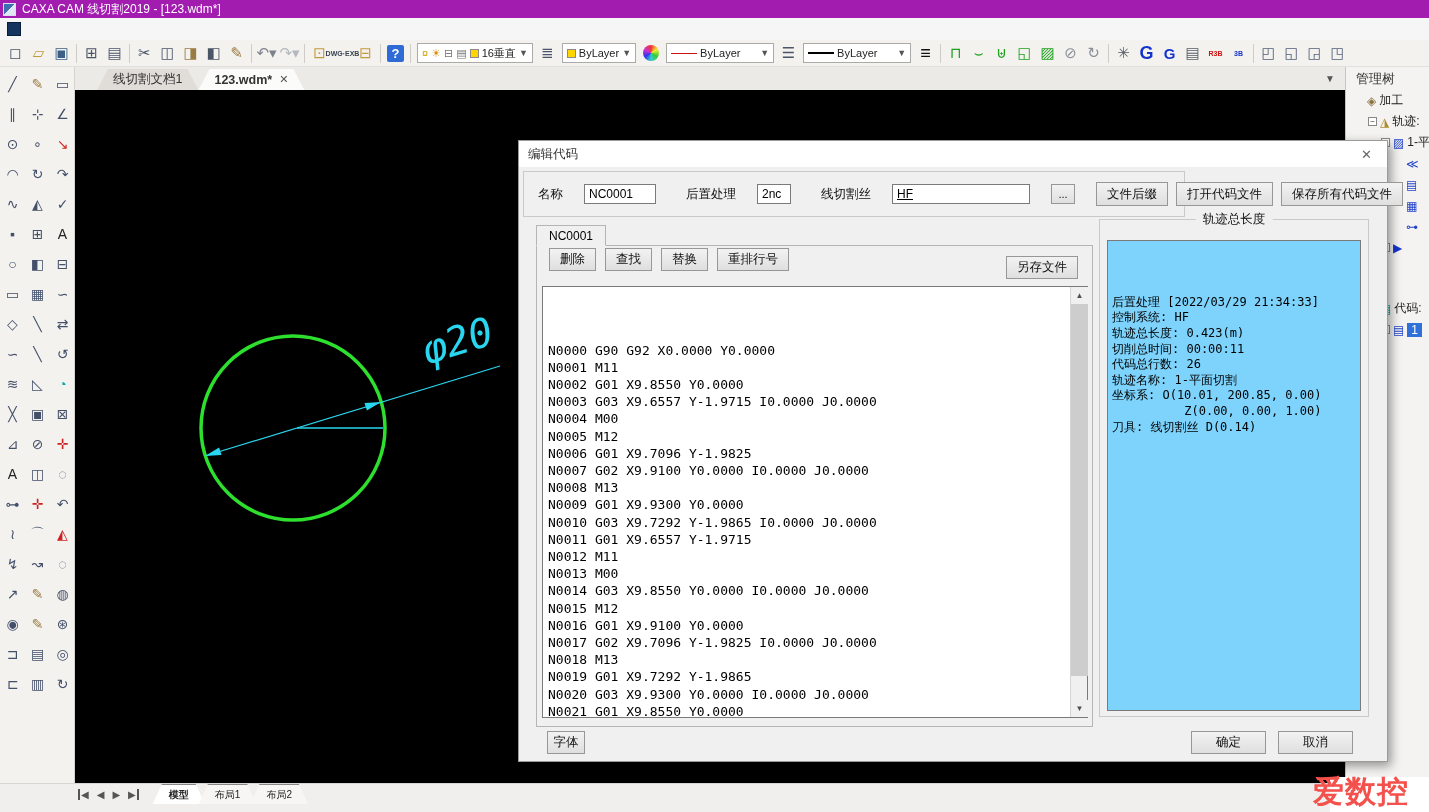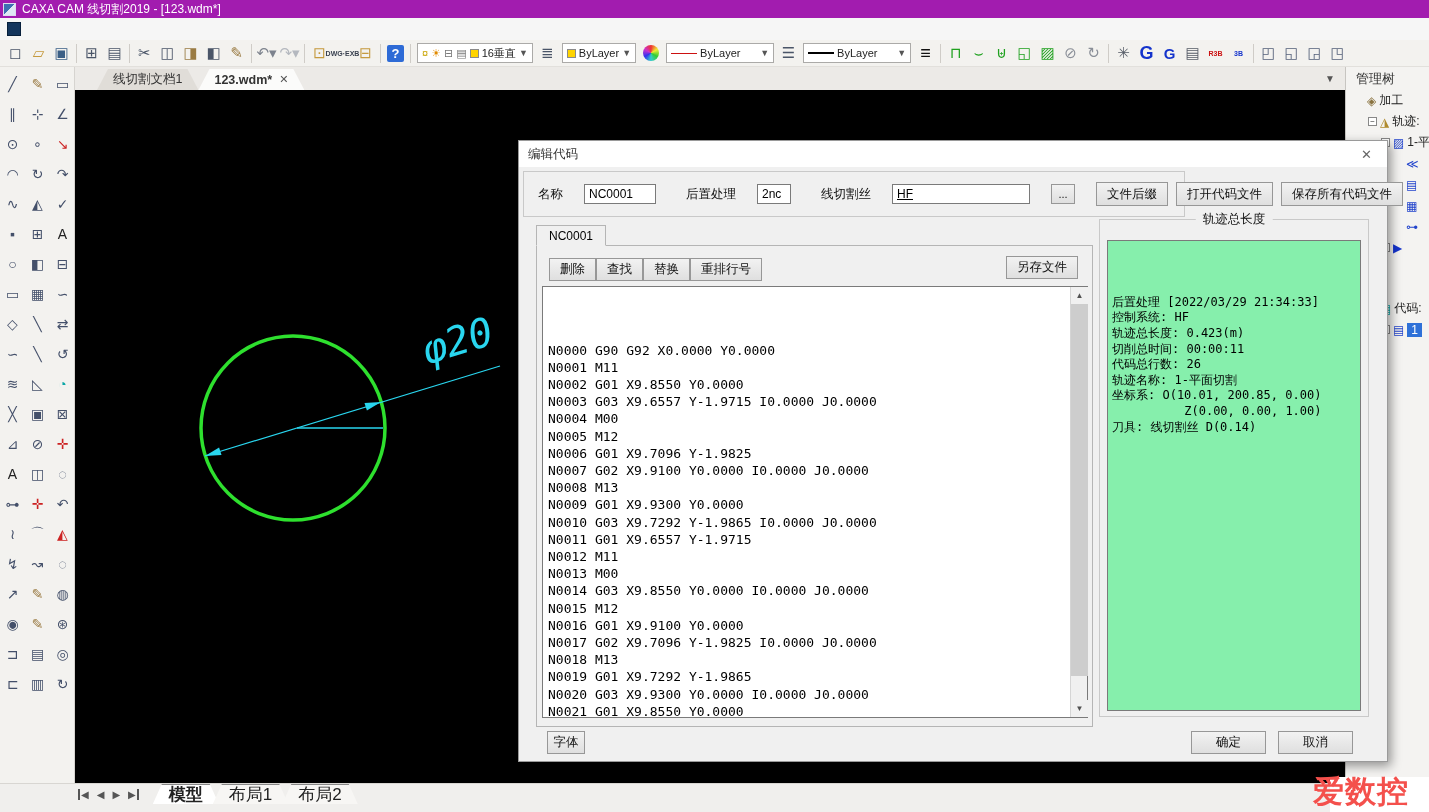--- a/index.html
+++ b/index.html
@@ -72,44 +72,44 @@
   .lbl { font-size:12.5px; color:#111; white-space:nowrap; }
   .tinput { height:20px; background:#fff; border:1px solid #7a7a7a; font-size:12px; font-family:"Liberation Sans",sans-serif; padding:0 4px; color:#000; }
   .btn { background:linear-gradient(#f2f2f2,#dfdfdf); border:1px solid #979797; font-size:12.5px; color:#111;
     display:flex; align-items:center; justify-content:center; height:24px; padding:0 10px; white-space:nowrap; }
   .btn.small { height:23px; }
   .browse { width:24px; height:20px; font-size:11px; }
   .topbtns { margin-left:auto; display:flex; gap:8px; padding-right:15px; }
   .nc-tab { position:absolute; left:17px; top:84px; height:21px; padding:0 12px; background:#f0f0f0; border:1px solid #b5b5b5; border-bottom:1px solid #f0f0f0;
     font-size:12px; display:flex; align-items:center; z-index:2; }
   .nc-group { position:absolute; left:17px; top:104px; width:557px; height:482px; border:1px solid #b5b5b5; background:#f0f0f0; }
-  .codebtns { position:absolute; left:12px; top:12px; display:flex; }
+  .codebtns { position:absolute; left:12px; top:2px; display:flex; gap:9px; }
   .saveasbtn { position:absolute; right:14px; top:10px; }
   .codebox { position:absolute; left:5px; top:40px; width:546px; height:432px; background:#fff; border:1px solid #7a7a7a; display:flex; }
   .codelines { flex:1; overflow:hidden; font-family:"DejaVu Sans Mono","Liberation Mono",monospace; font-size:13px; line-height:17.2px; padding:3px 0 0 5px; color:#000; white-space:pre; }
   .vscroll { width:17px; background:#f0f0f0; border-left:1px solid #d5d5d5; position:relative; }
   .varrow { position:absolute; left:0; width:17px; height:17px; font-size:8px; color:#505050; display:flex; align-items:center; justify-content:center; background:#f0f0f0; }
   .varrow.up { top:0; } .varrow.down { bottom:0; }
   .vthumb { position:absolute; left:0; top:17px; width:17px; height:372px; background:#cdcdcd; }
   .info-group { left:580px; top:78px; width:270px; height:498px; }
   .legend { position:absolute; top:-9px; left:50%; transform:translateX(-50%); background:#f0f0f0; padding:0 7px; font-size:12.5px; color:#111; white-space:nowrap; }
-  .infobox { position:absolute; left:7px; top:20px; right:7px; bottom:5px; background:#86efac; border:1px solid #7a7a7a;
+  .infobox { position:absolute; left:7px; top:20px; right:7px; bottom:5px; background:#7dd3fc; border:1px solid #7a7a7a;
     font-family:"DejaVu Sans Mono","Liberation Mono",monospace; font-size:12px; line-height:15.6px; padding:7px 4px; color:#000; white-space:pre; overflow:hidden; }
   .fontbtn { position:absolute; left:28px; top:590px; width:38px; }
   .okbtn { position:absolute; left:672px; top:590px; width:75px; }
   .cancelbtn { position:absolute; left:759px; top:590px; width:75px; }
 
   
   .bottombar { position:absolute; left:0; top:783px; width:1429px; height:29px; background:#f0efed; border-top:1px solid #d8d6d2;
     display:flex; align-items:flex-start; padding-left:78px; }
   .navarrows { display:flex; align-items:center; gap:8px; height:21px; margin-right:14px; font-size:10px; color:#555; }
   .navarrows span { position:relative; }
   .navarrows .barL { border-left:2px solid #555; padding-left:1px; }
   .navarrows .barR { border-right:2px solid #555; padding-right:1px; }
-  .btab { height:20px; display:flex; align-items:center; padding:0 16px; font-size:17px; color:#222; background:#f7f6f4;
+  .btab { height:20px; display:flex; align-items:center; padding:0 16px; font-size:10px; color:#222; background:#f7f6f4;
     clip-path:polygon(9px 0,calc(100% - 9px) 0,100% 100%,0 100%); margin-right:-6px; border-top:1px solid #888; }
   .btab.active { font-weight:bold; background:#ffffff; }
 
   
   .wm-patch { position:absolute; left:1330px; top:777px; width:99px; height:35px; background:#fff; z-index:30; }
   .watermark { position:absolute; left:1313px; top:771px; z-index:31; font-size:31px; font-weight:bold; color:#f4504c; letter-spacing:1px; }
 </style>
 </head>
 <body>
 

